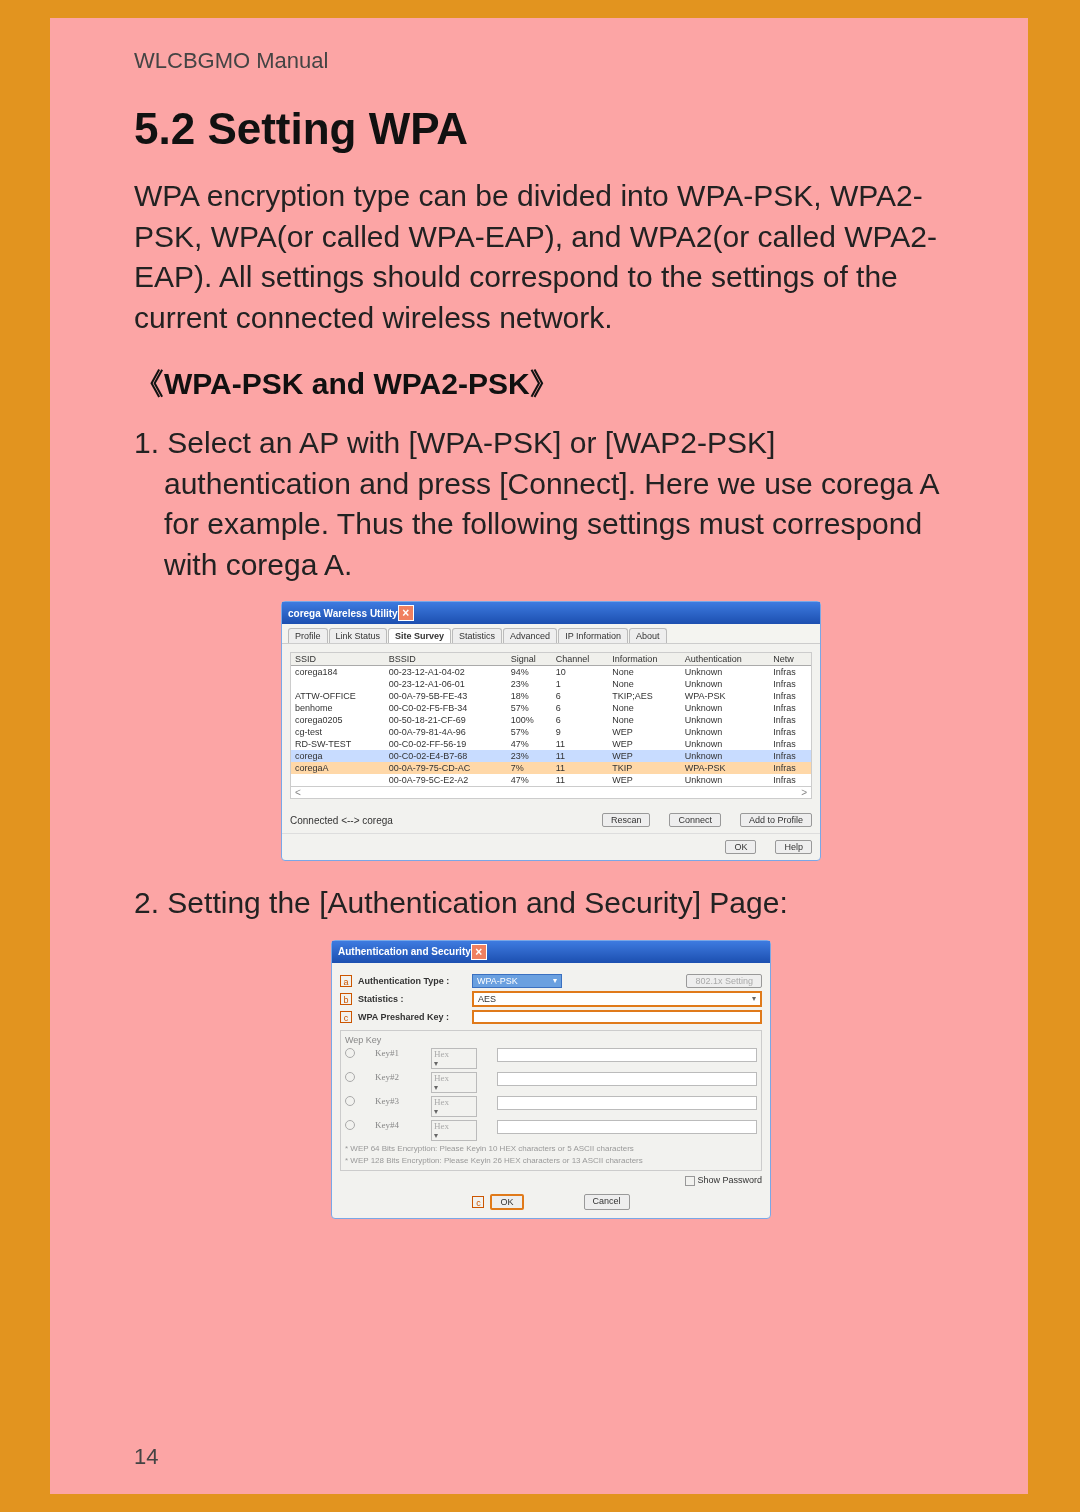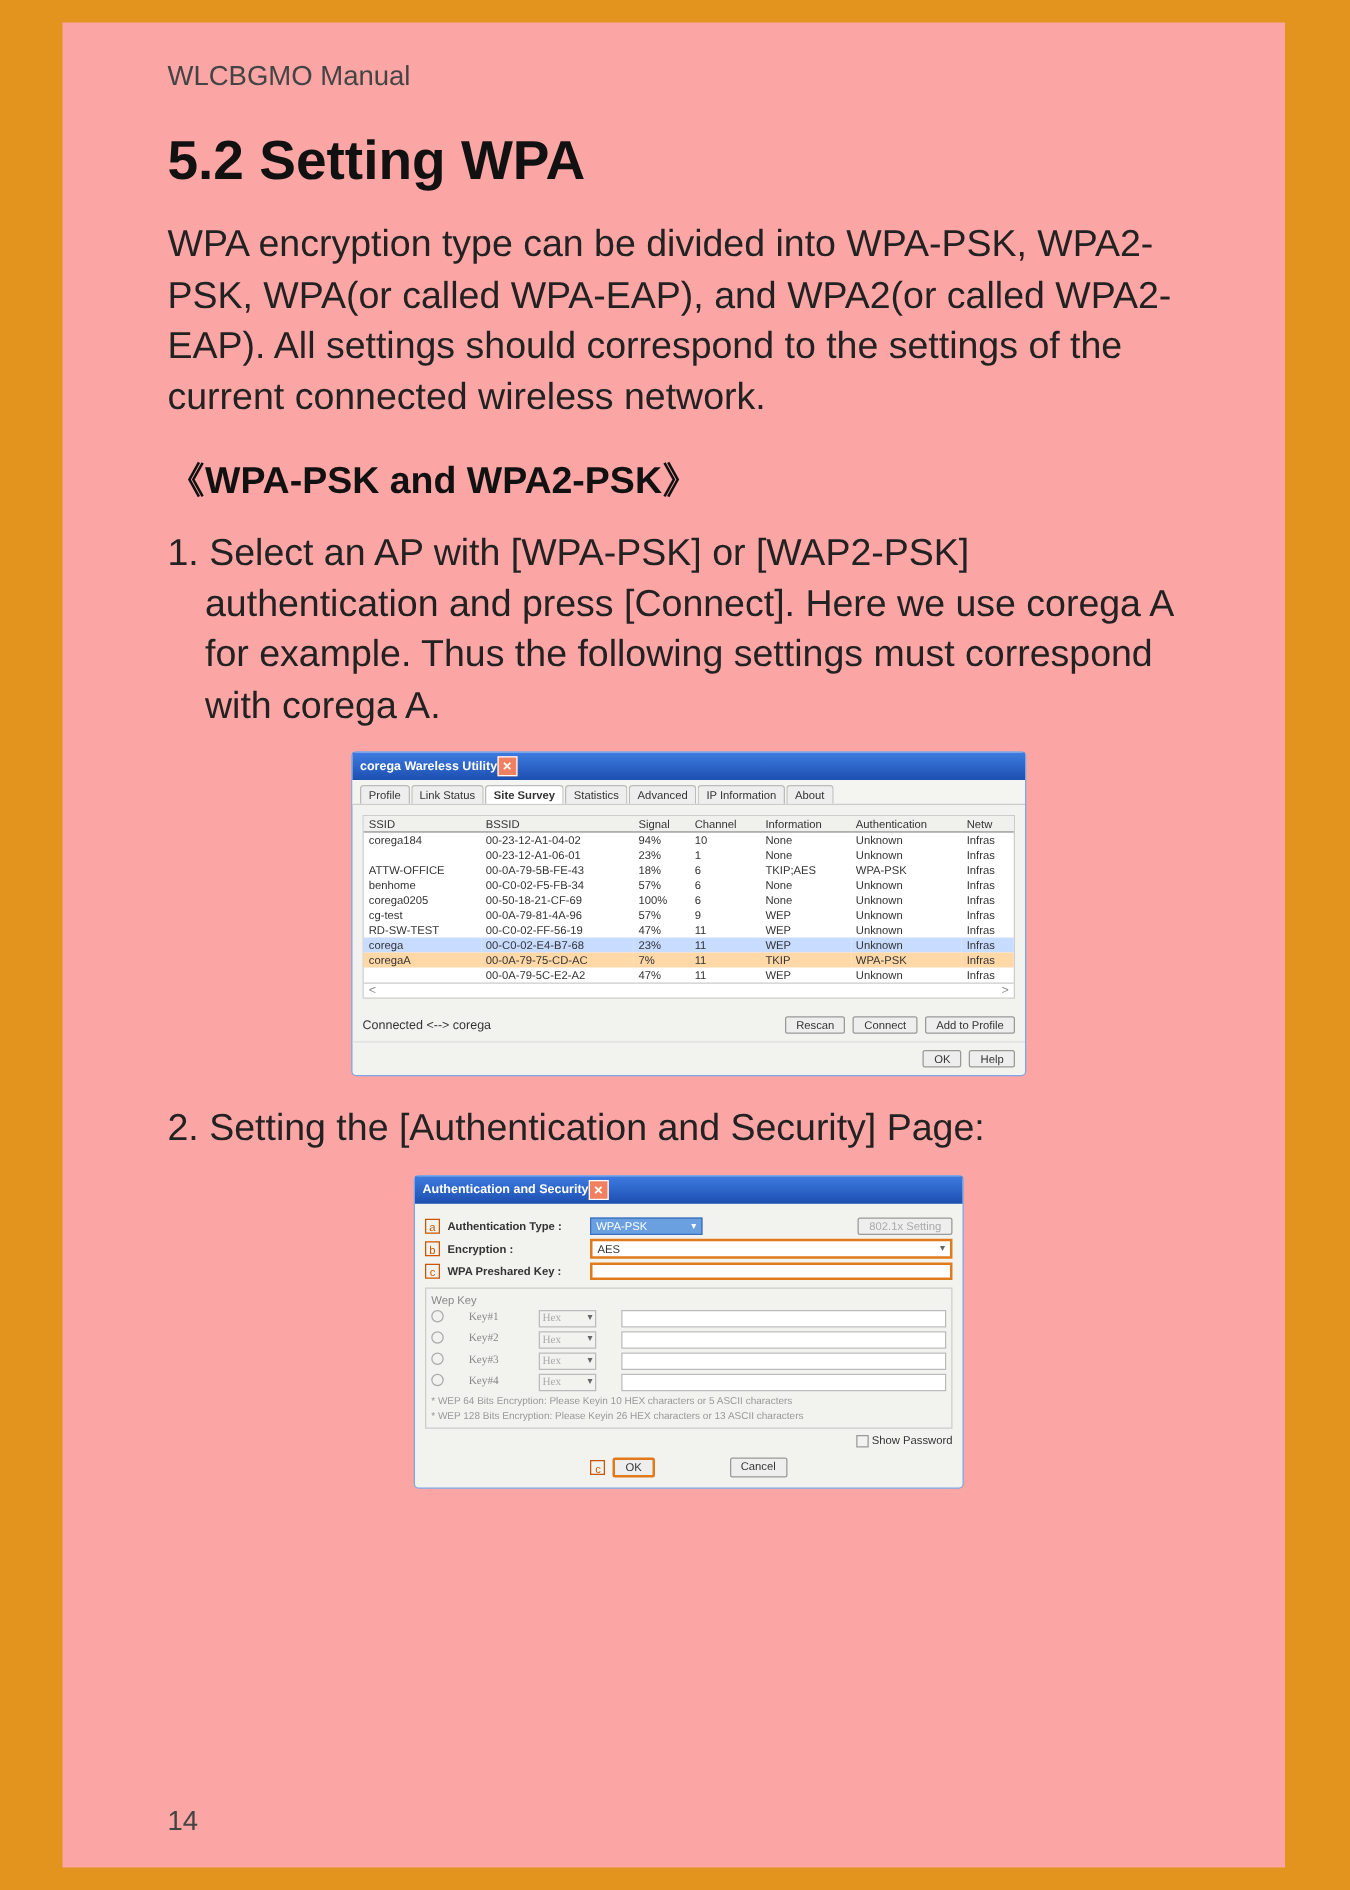--- a/index.html
+++ b/index.html
@@ -120,21 +120,21 @@
     justify-content: space-between;
     font-size: 10px;
     color: #888;
     padding: 0 4px;
     border-top: 1px solid #ccc;
   }
   .buttons-row {
     padding: 6px 8px;
     display: flex;
     align-items: center;
-    gap: 6px;
+    gap: 19px;
   }
   .btn {
     border: 1px solid #999;
     background: #eee;
     padding: 1px 8px;
     font-size: 9px;
     border-radius: 2px;
   }
   .right { margin-left: auto; }
   .fig2 { width: 440px; }
@@ -158,21 +158,21 @@
   .sel-box.hl { background:#6aa0e0; color:#fff; border-color:#3a70c0; }
   .sel-box.orange { border: 2px solid #e07a1a; }
   .wepkey-box {
     border: 1px solid #ccc;
     margin-top: 6px;
     padding: 4px;
   }
   .wep-row { display:flex; gap:20px; margin:3px 0;font-family:Liberation Serif, serif; }
   .wep-radio { width:10px; height:10px; border:1px solid #aaa; border-radius:50%; }
   .wep-lbl { width:36px; font-size:9px; color:#888; }
-  .wep-sel { width:46px; border:1px solid #bbb; font-size:9px; padding:0 2px; color:#aaa; display:flex; justify-content:space-between;}
+  .wep-sel { width:46px; border:1px solid #bbb; font-size:9px; padding:0 2px; color:#aaa; display:flex; justify-content:space-between;flex-direction:column;}
   .wep-input { flex:1; height:14px; border:1px solid #bbb; background:#fff; }
   .wep-note { font-size:8px; color:#999; margin-top:4px; line-height:1.1; }
   .show-pw { text-align:right; font-size:9px; margin-top:4px; }
   .ok-cancel { display:flex; gap:60px; justify-content:center; margin-top:8px; }
   .page-num {
     position:absolute;
     left: 84px;
     bottom: 24px;
     font-size: 22px;
     color:#444;
@@ -330,21 +330,21 @@
         <span class="marker">a</span>
         <span class="auth-label">Authentication Type :</span>
         <span class="sel-box hl" style="flex:0 0 90px;">
             <span>WPA-PSK</span>
             <span class="chev" style="color:#fff;">▾</span>
           </span>
         <span class="btn" style="margin-left:auto;color:#aaa;">802.1x Setting</span>
       </div>
       <div class="auth-row">
         <span class="marker">b</span>
-        <span class="auth-label">Encryption :</span>
+        <span class="auth-label">Statistics :</span>
         <span class="sel-box orange">
             <span>AES</span>
             <span class="chev">▾</span>
           </span>
       </div>
       <div class="auth-row">
         <span class="marker">c</span>
         <span class="auth-label">WPA Preshared Key :</span>
         <span class="sel-box orange" style="height:14px;"></span>
       </div>

